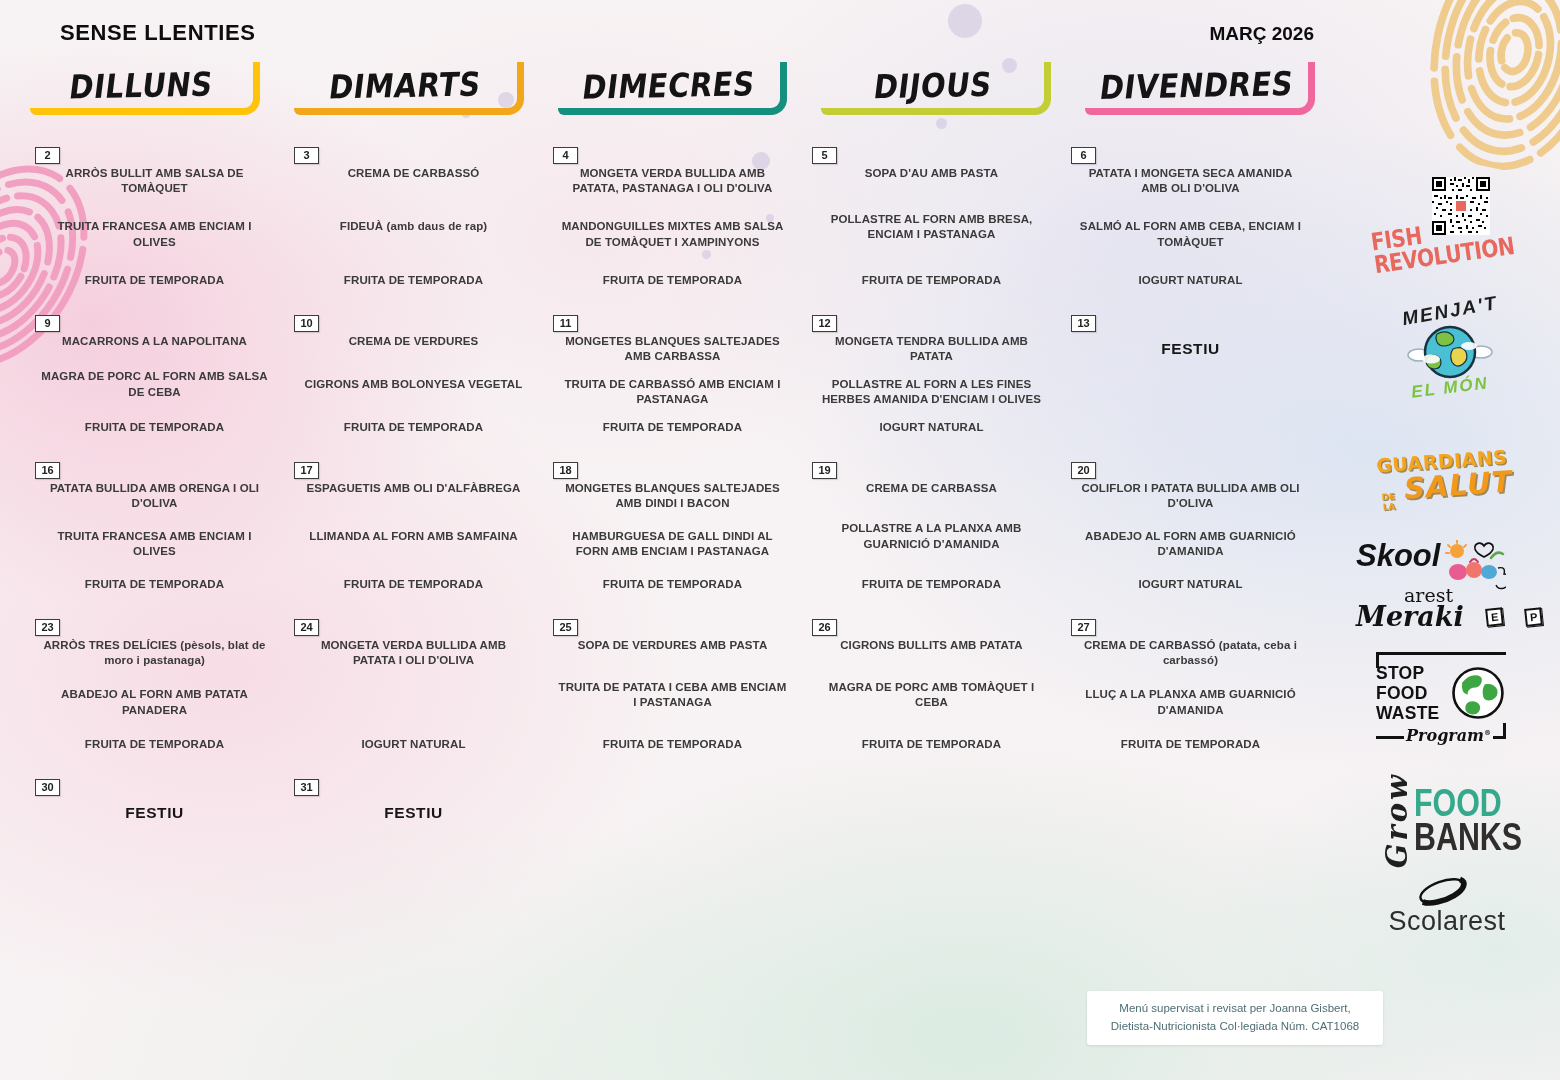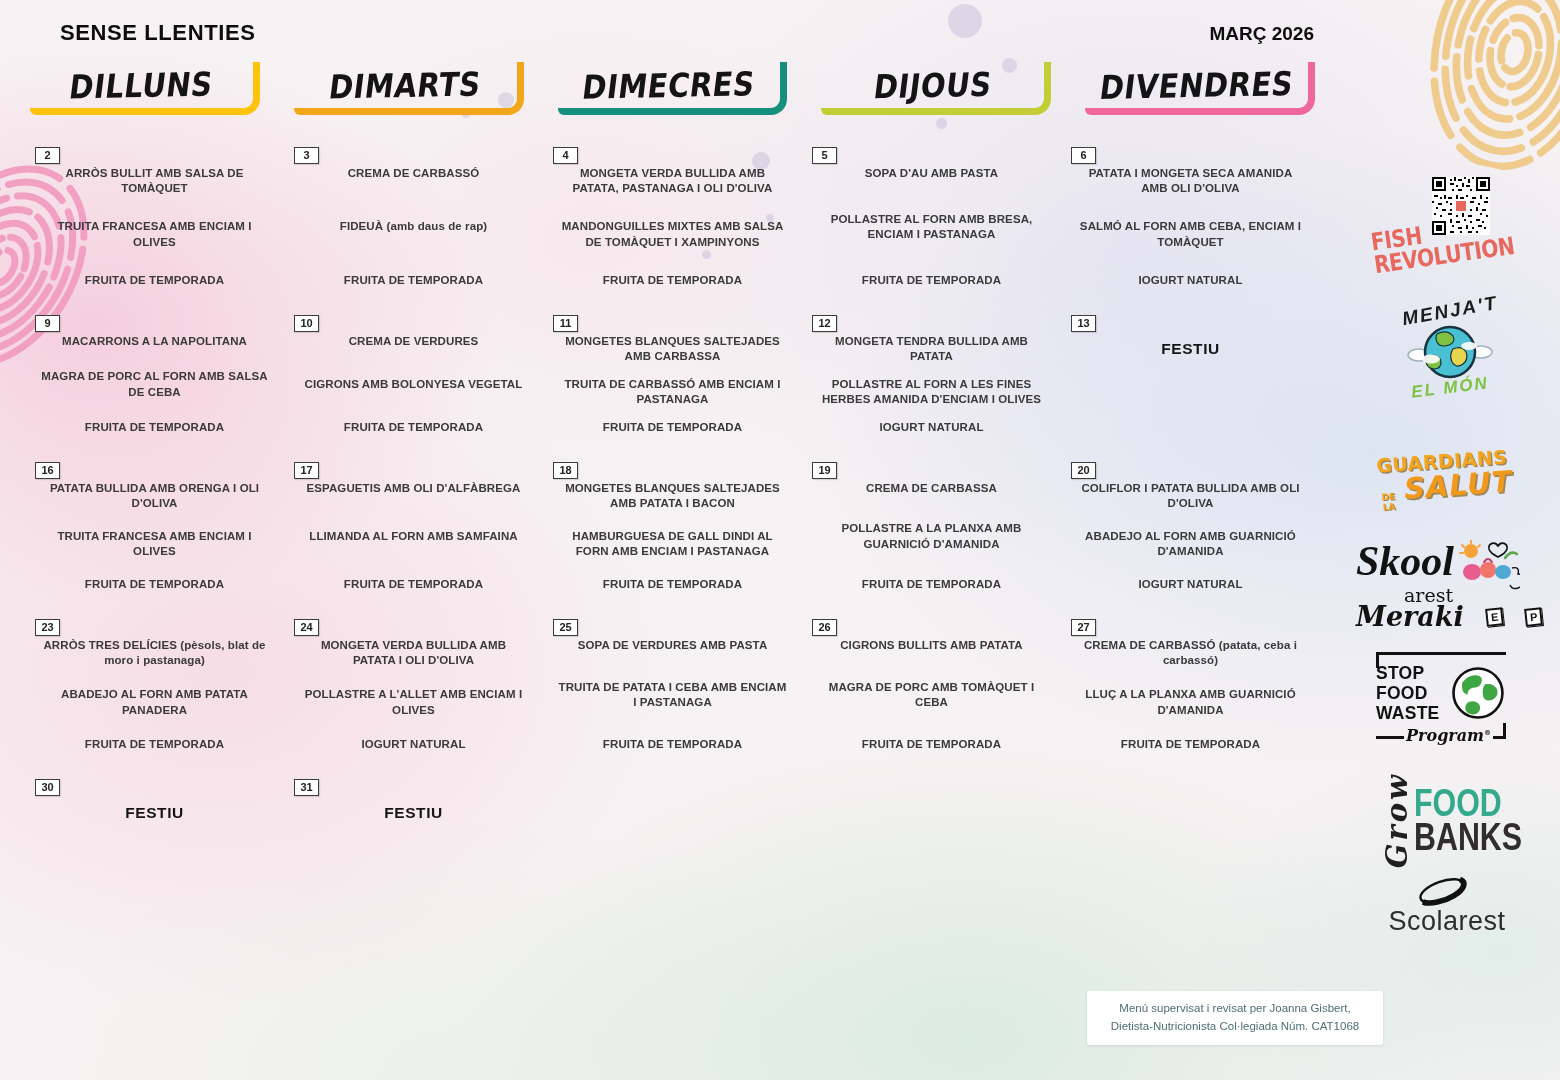--- a/index.html
+++ b/index.html
@@ -46,21 +46,21 @@
   .menjat{left:1390px;top:300px;width:120px;text-align:center;}
   .menjat-top{font-size:19px;font-weight:800;font-style:italic;letter-spacing:2px;color:#1d1d1d;transform:rotate(-10deg);}
   .menjat-bottom{font-size:17px;font-weight:800;font-style:italic;letter-spacing:2px;color:#7DC242;transform:rotate(-7deg);margin-top:-4px;}
   .guardians{left:1374px;top:450px;width:138px;text-align:center;transform:rotate(-4deg);font-family:"DejaVu Sans",sans-serif;}
   .guardians .g1{font-size:19px;font-weight:800;color:#F5A51D;letter-spacing:.5px;text-shadow:1.3px 1.5px 0 rgba(122,84,6,.65);}
   .guardians .g2{display:flex;align-items:baseline;justify-content:center;margin-top:-3px;}
   .guardians .g2s{font-size:9px;font-weight:800;color:#F5A51D;margin-right:3px;text-shadow:1px 1px 0 rgba(122,84,6,.65);}
   .guardians .g2b{font-size:29px;font-weight:800;font-style:italic;color:#F2991C;letter-spacing:1px;text-shadow:1.6px 1.8px 0 rgba(122,84,6,.65);}
   .skool{left:1356px;top:540px;width:180px;color:#121212;}
   .skool-row1{display:flex;align-items:flex-start;}
-  .skool .s1{font-family:Liberation Serif, serif;font-style:italic;font-weight:bold;font-size:42px;line-height:1;}
+  .skool .s1{font-family:Liberation Sans, sans-serif;font-style:italic;font-weight:bold;font-size:31px;line-height:1;}
   .skool .s2{font-family:"DejaVu Serif",serif;font-size:19px;margin:-6px 0 0 48px;line-height:1;}
   .skool-row3{display:flex;align-items:center;margin-top:-2px;gap:20px;}
   .skool .s3{font-family:"DejaVu Serif",serif;font-style:italic;font-weight:bold;font-size:27px;line-height:1;}
   .tile{display:inline-block;border:2px solid #111;background:#fff;font-size:11px;font-weight:bold;
     padding:1px 3px;margin-left:2px;transform:rotate(-6deg);box-shadow:1px 1px 0 #111;}
   .sfw{left:1376px;top:652px;width:130px;}
   .sfw-frame{border-top:3px solid #111;position:relative;padding:7px 0 0;}
   .sfw-frame::before{content:'';position:absolute;left:0;top:0;width:3px;height:13px;background:#111;}
   .sfw-body{display:flex;align-items:center;gap:5px;}
   .sfw-text{font-size:19px;font-weight:800;line-height:1.05;letter-spacing:.3px;color:#111;transform:scaleX(.92);transform-origin:left;}
@@ -207,21 +207,21 @@
         <div class="menu-item">FRUITA DE TEMPORADA</div>
       </div>
       <div class="cell">
         <div class="badge">17</div>
         <div class="menu-item">ESPAGUETIS AMB OLI D'ALFÀBREGA</div>
         <div class="menu-item">LLIMANDA AL FORN AMB SAMFAINA</div>
         <div class="menu-item">FRUITA DE TEMPORADA</div>
       </div>
       <div class="cell">
         <div class="badge">18</div>
-        <div class="menu-item">MONGETES BLANQUES SALTEJADES AMB PATATA I BACON</div>
+        <div class="menu-item">MONGETES BLANQUES SALTEJADES AMB DINDI I BACON</div>
         <div class="menu-item">HAMBURGUESA DE GALL DINDI AL FORN AMB ENCIAM I PASTANAGA</div>
         <div class="menu-item">FRUITA DE TEMPORADA</div>
       </div>
       <div class="cell">
         <div class="badge">19</div>
         <div class="menu-item">CREMA DE CARBASSA</div>
         <div class="menu-item">POLLASTRE A LA PLANXA AMB GUARNICIÓ D'AMANIDA</div>
         <div class="menu-item">FRUITA DE TEMPORADA</div>
       </div>
       <div class="cell">
@@ -232,21 +232,20 @@
       </div>
       <div class="cell">
         <div class="badge">23</div>
         <div class="menu-item">ARRÒS TRES DELÍCIES (pèsols, blat de moro i pastanaga)</div>
         <div class="menu-item">ABADEJO AL FORN AMB PATATA PANADERA</div>
         <div class="menu-item">FRUITA DE TEMPORADA</div>
       </div>
       <div class="cell">
         <div class="badge">24</div>
         <div class="menu-item">MONGETA VERDA BULLIDA AMB PATATA I OLI D'OLIVA</div>
-        <div class="menu-item">POLLASTRE A L'ALLET AMB ENCIAM I OLIVES</div>
         <div class="menu-item">IOGURT NATURAL</div>
       </div>
       <div class="cell">
         <div class="badge">25</div>
         <div class="menu-item">SOPA DE VERDURES AMB PASTA</div>
         <div class="menu-item">TRUITA DE PATATA I CEBA AMB ENCIAM I PASTANAGA</div>
         <div class="menu-item">FRUITA DE TEMPORADA</div>
       </div>
       <div class="cell">
         <div class="badge">26</div>

